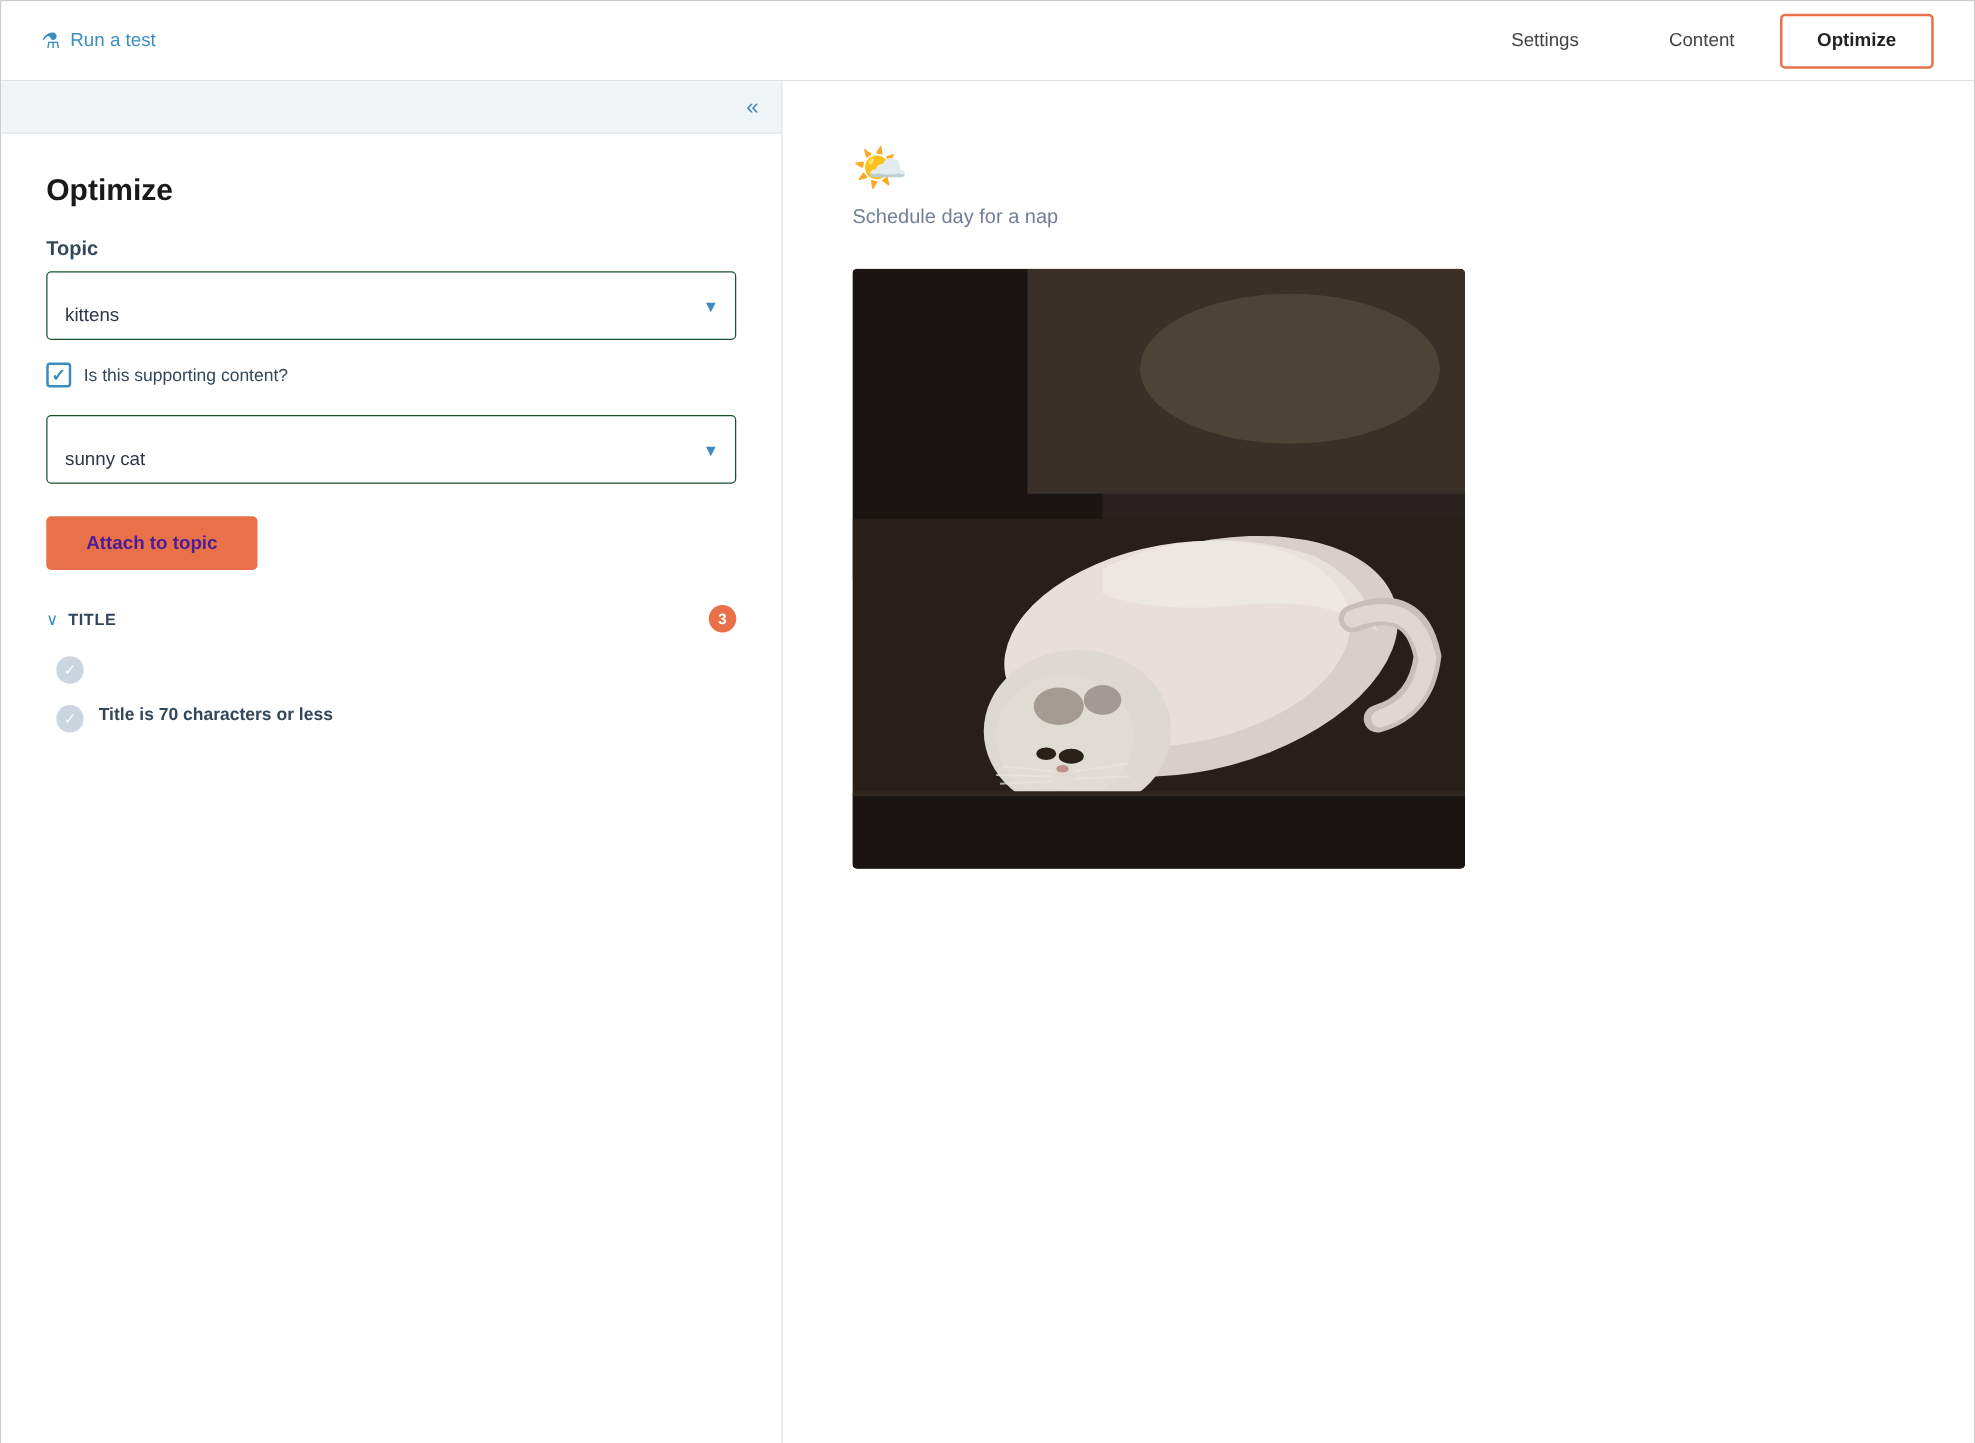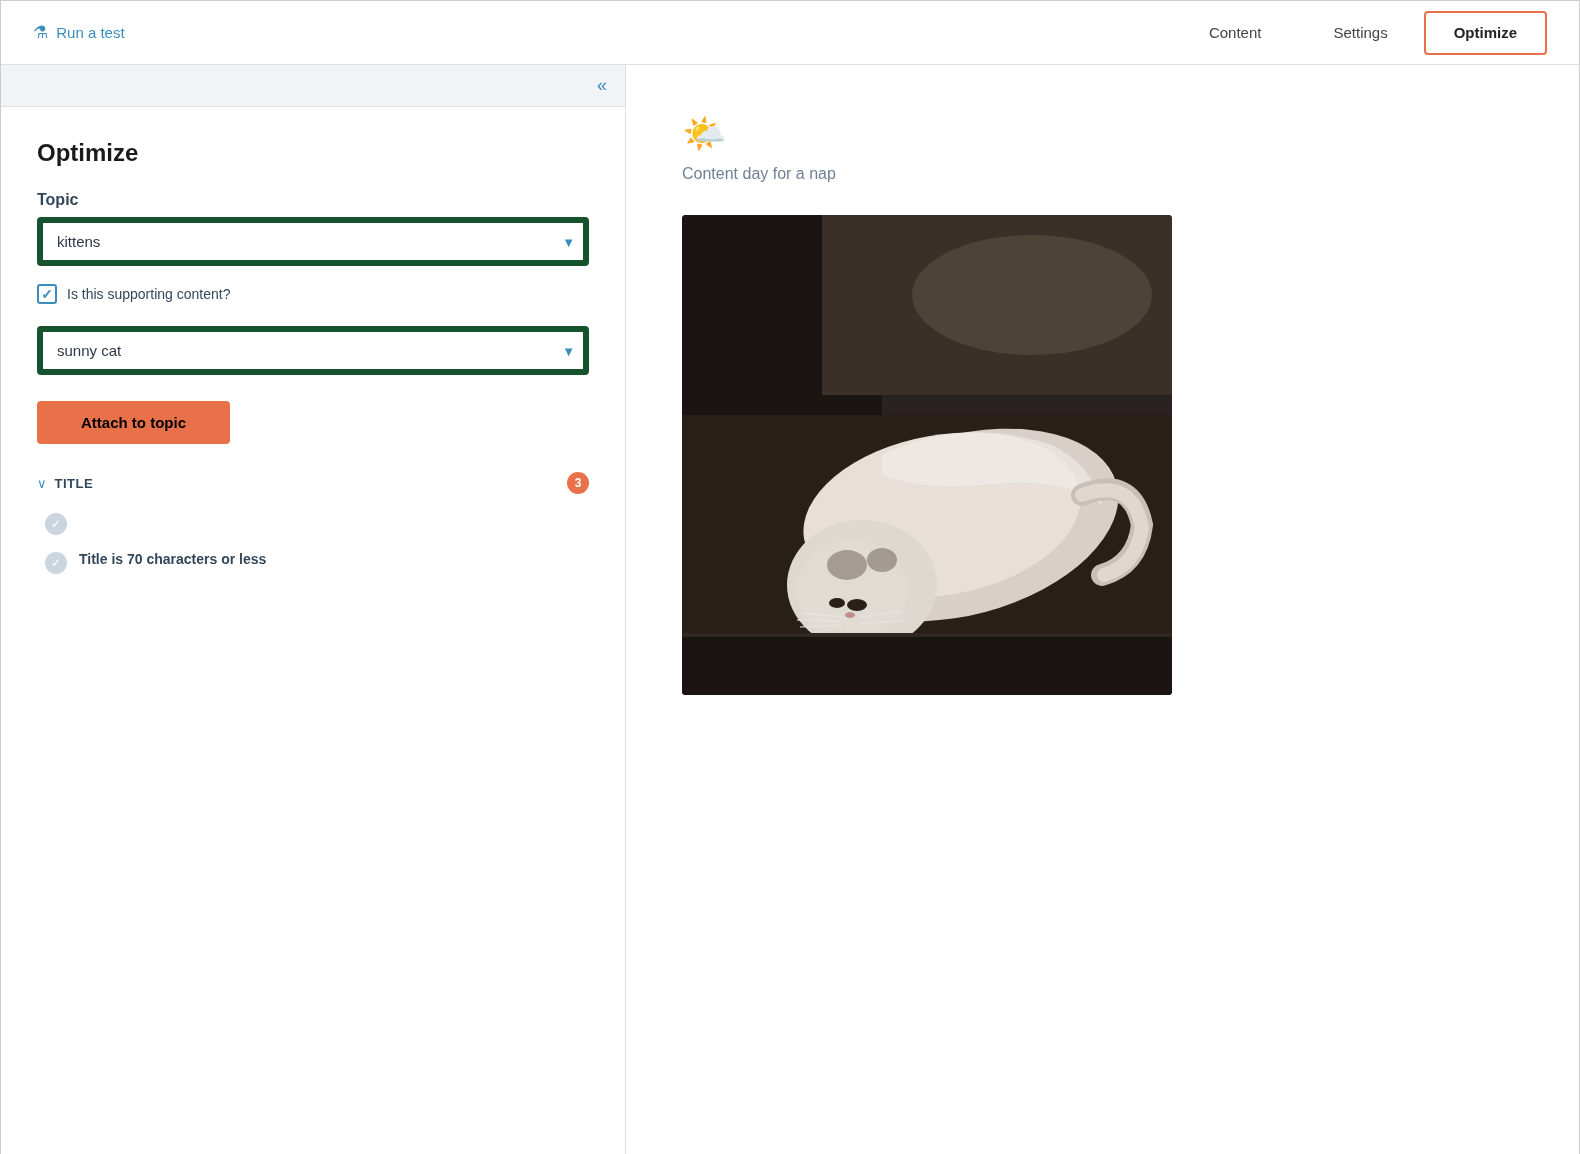--- a/index.html
+++ b/index.html
@@ -104,22 +104,22 @@
       color: #33475b;
       margin-bottom: 8px;
     }
 
     .select-wrapper {
       position: relative;
       margin-bottom: 18px;
     }
     .select-field {
       width: 100%;
-      padding: 10px 40px 10px 14px;
-      border: 6px solid #14532d;
+      padding: 26px 40px 10px 14px;
+      border: 1px solid #14532d;
       border-radius: 4px;
       font-size: 15px;
       color: #2d3748;
       background: #fff;
       appearance: none;
       cursor: pointer;
       outline: none;
     }
     .select-arrow {
       position: absolute;
@@ -154,23 +154,23 @@
       font-size: 14px;
       font-weight: 700;
     }
     .checkbox-label {
       font-size: 14px;
       color: #33475b;
     }
 
     .attach-btn {
       display: inline-block;
-      padding: 13px 44px;
+      padding: 13px 32px;
       background: #e8714a;
-      color: #000000;
+      color: #4c1d95;
       font-size: 15px;
       font-weight: 600;
       border: none;
       border-radius: 4px;
       cursor: pointer;
       margin-top: 8px;
       margin-bottom: 28px;
     }
 
     
@@ -280,22 +280,22 @@
   </style>
 </head>
 <body>
 
 <nav class="top-nav">
   <div class="nav-run-test">
     <span class="flask-icon">⚗</span>
     <span>Run a test</span>
   </div>
   <div class="nav-tabs">
+    <button class="nav-tab">Settings</button>
     <button class="nav-tab">Content</button>
-    <button class="nav-tab">Settings</button>
     <button class="nav-tab active">Optimize</button>
   </div>
 </nav>
 
 <div class="main-layout">
 
   <aside class="sidebar">
     <div class="sidebar-collapse-bar">
       <button class="collapse-btn">«</button>
     </div>
@@ -361,21 +361,21 @@
           <div class="check-title">Title is 70 characters or less</div>
         </div>
       </div>
     </div>
   </aside>
 
   <main class="preview-panel">
     <h1 class="preview-title">
       <span>🌤️</span>
     </h1>
-    <p class="preview-subtitle">Content day for a nap</p>
+    <p class="preview-subtitle">Schedule day for a nap</p>
 
     <div class="preview-image">
       <svg class="cat-svg" viewBox="0 0 490 480" xmlns="http://www.w3.org/2000/svg">
         <defs>
           <radialGradient id="bg1" cx="40%" cy="40%" r="70%">
             <stop offset="0%" stop-color="#c8b89a"></stop>
             <stop offset="40%" stop-color="#9a8870"></stop>
             <stop offset="100%" stop-color="#3a3028"></stop>
           </radialGradient>
           <radialGradient id="fur1" cx="50%" cy="30%" r="60%">

